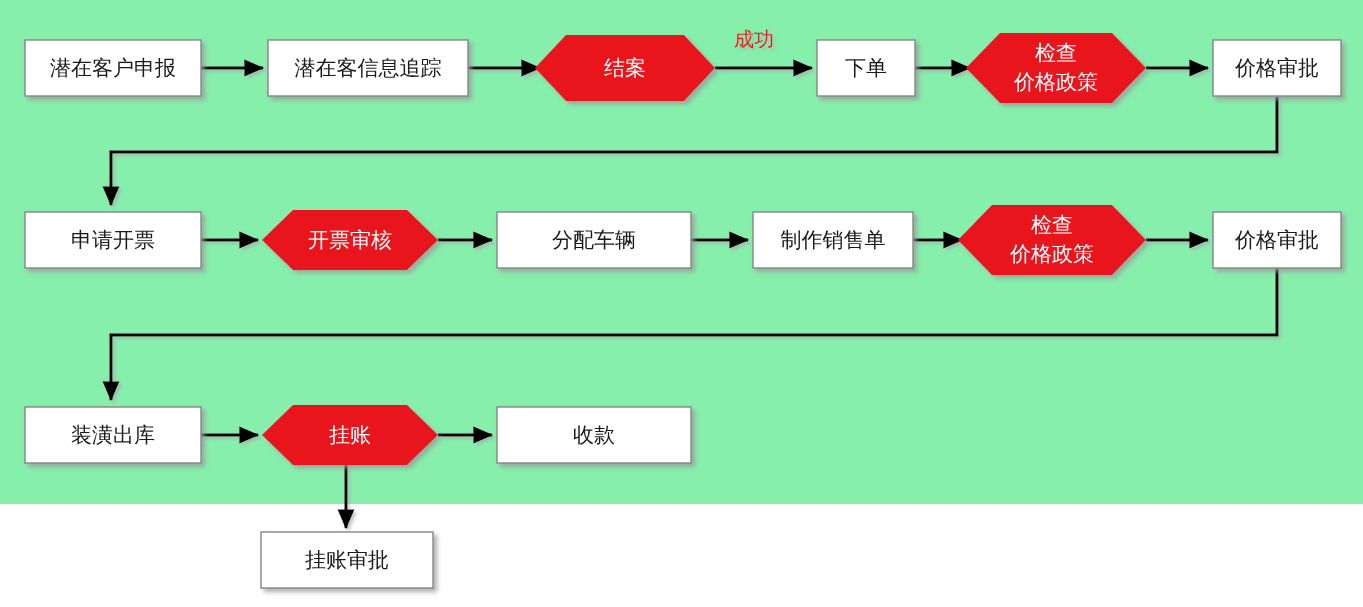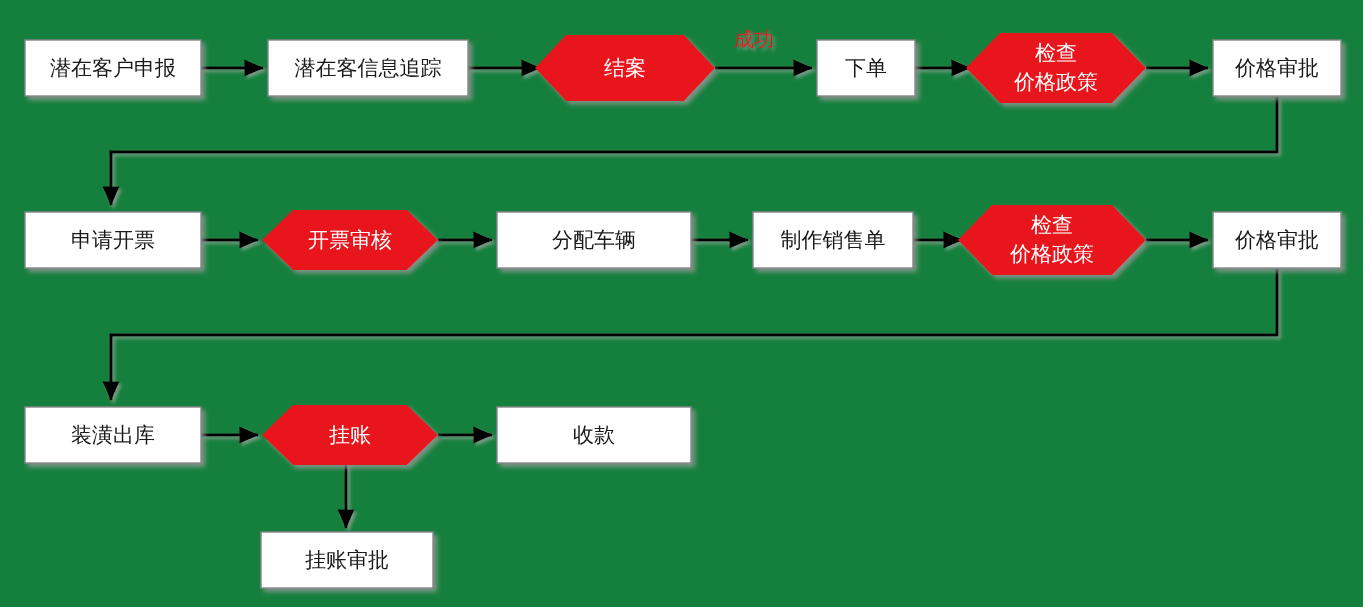--- a/index.html
+++ b/index.html
@@ -9,22 +9,22 @@
   }
   body {
     width: 1363px;
     height: 607px;
     font-family: "Liberation Sans", "DejaVu Sans", sans-serif;
     overflow: hidden;
   }
   #flow-root {
     position: relative;
     width: 1363px;
-    height: 607px;
-    background: #15803d;
+    height: 504px;
+    background: #86efac;
     text-decoration: underline;
   }
   svg#flow-svg {
     position: absolute;
     top: 0;
     left: 0;
     width: 1363px;
     height: 607px;
     display: block;
   }

